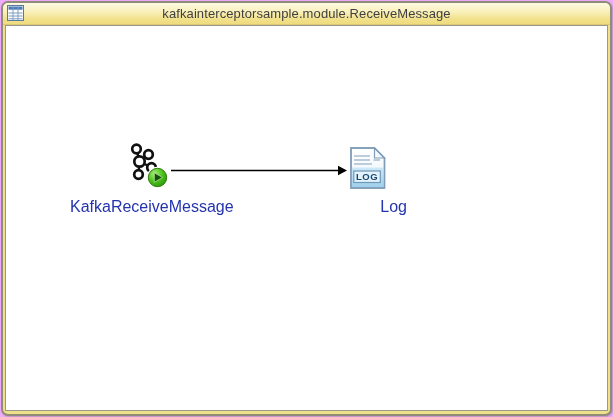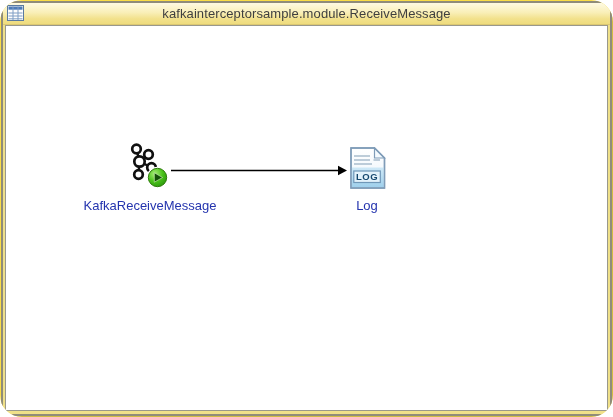--- a/index.html
+++ b/index.html
@@ -5,23 +5,22 @@
   html, body {
     margin: 0;
     padding: 0;
     background: #ffffff;
     font-family: "Liberation Sans", sans-serif;
   }
   .stage {
     position: relative;
     width: 613px;
     height: 417px;
-    background: #fde047;
+    background: #f0abfc;
     overflow: hidden;
-    border-radius: 22px;
   }
   .window {
     position: absolute;
     left: 1px;
     top: 1px;
     width: 607px;
     height: 411px;
     border: 2px solid #8f8c7a;
     border-radius: 7px;
     background: #efe089;
@@ -59,22 +58,22 @@
     top: 22px;
     bottom: 3px;
     background: #ffffff;
     border: 1px solid #99988c;
   }
   .node {
     position: absolute;
   }
   .node-label {
     position: absolute;
-    text-align: center;
-    font-size: 13px;
+    text-align: right;
+    font-size: 16px;
     color: #2434ae;
     white-space: nowrap;
   }
   .kafka-node   { left: 120px; top: 116px; width: 46px; height: 54px; }
   .kafka-label  { left: 64px;  top: 172px; width: 160px; }
   .arrow-layer  { position: absolute; left: 161px; top: 133px; width: 185px; height: 23px; }
   .log-node     { left: 344px; top: 121px; width: 36px; height: 42px; }
   .log-label    { left: 321px; top: 172px; width: 80px; }
 </style>
 </head>

